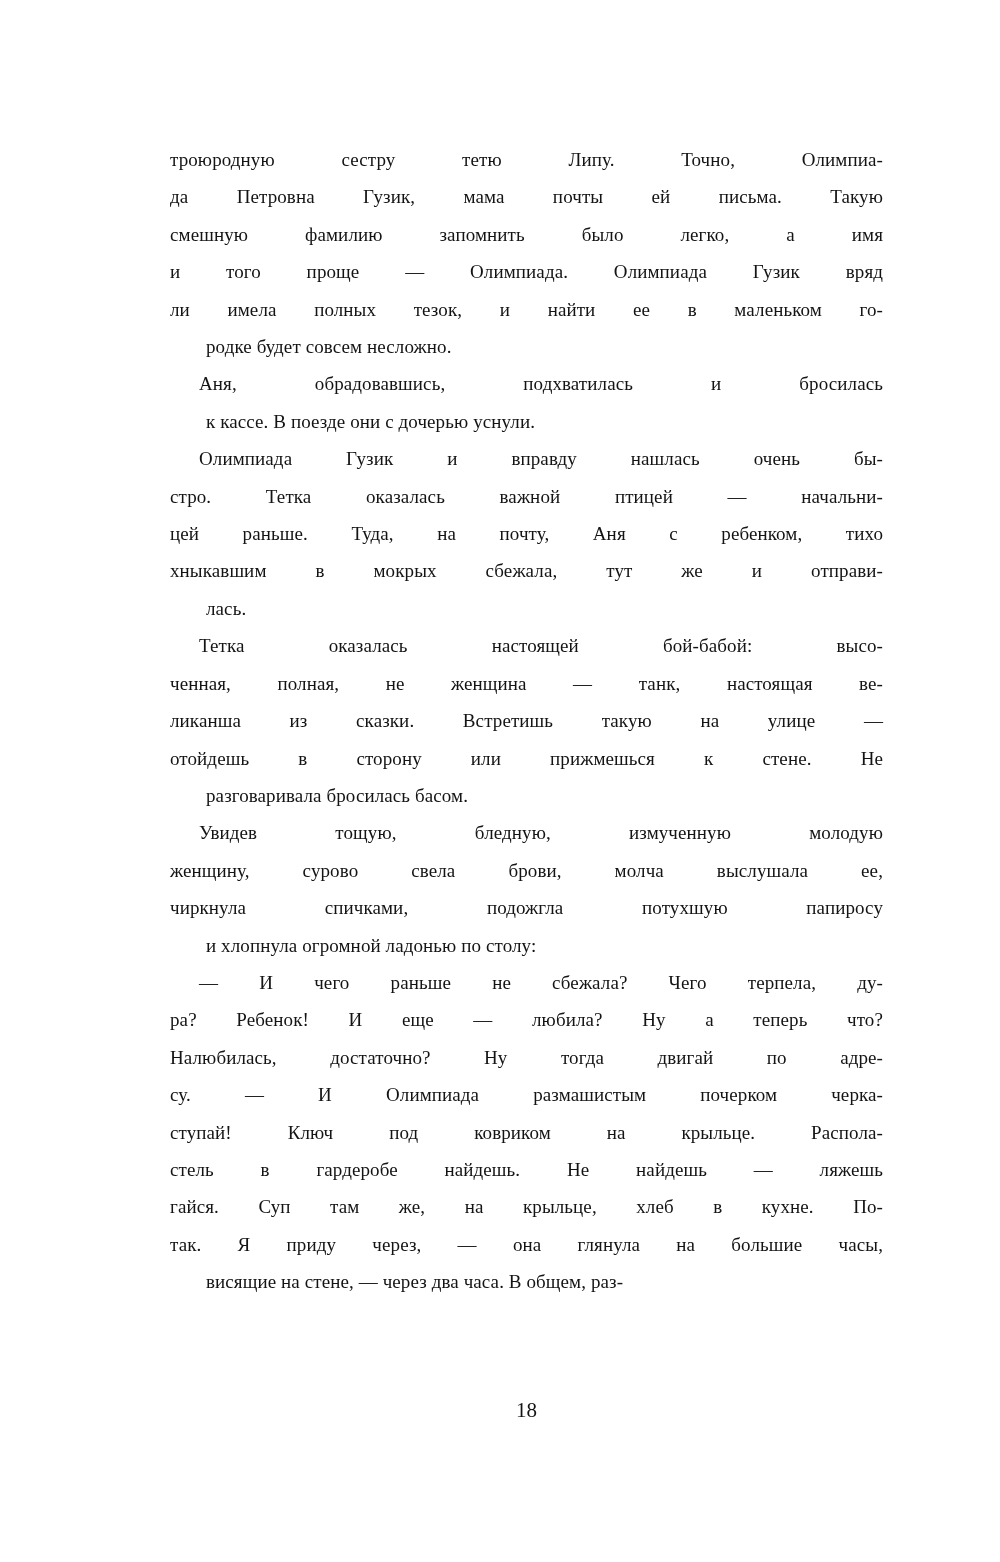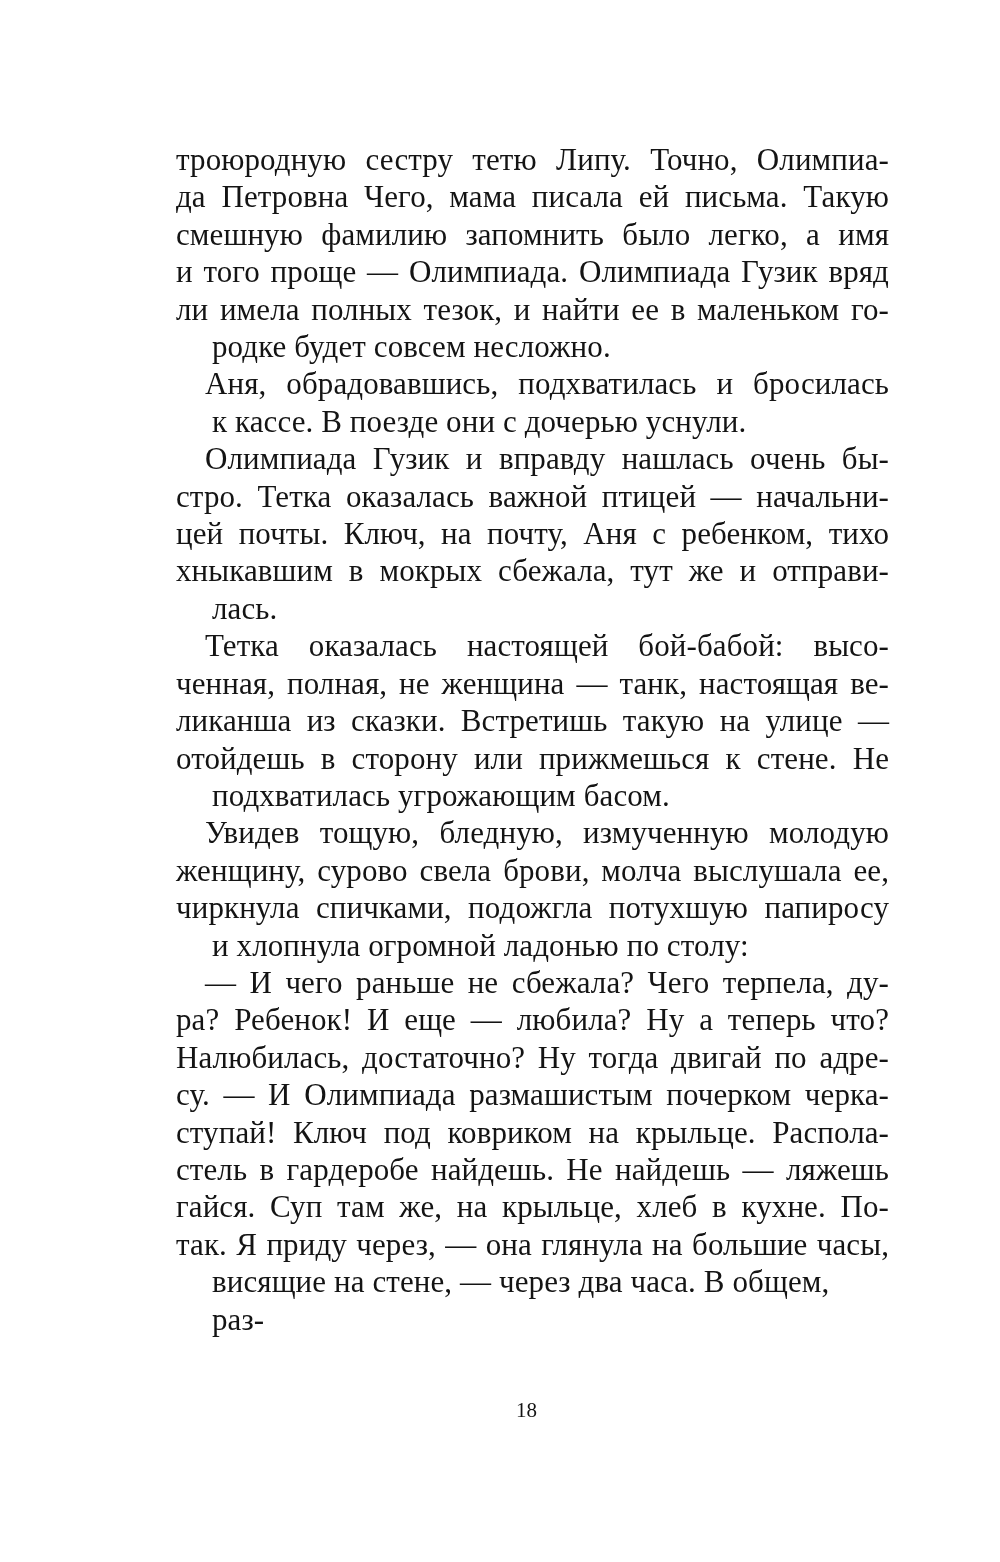--- a/index.html
+++ b/index.html
@@ -14,24 +14,24 @@
     font-family: "Liberation Serif", "DejaVu Serif", serif;
     color: #141414;
     overflow: hidden;
   }
   .book-page {
     position: absolute;
     inset: 0;
   }
   .text-column {
     position: absolute;
-    left: 176px;
+    left: 170px;
     top: 141px;
     width: 713px;
-    font-size: 31px;
+    font-size: 19px;
     line-height: 37.4px;
     letter-spacing: 0.1px;
   }
   .paragraph {
     margin: 0;
     padding: 0;
   }
   .line {
     text-align: justify;
     text-align-last: justify;
@@ -55,43 +55,43 @@
     line-height: 34px;
   }
 </style>
 </head>
 <body style="background: rgb(255, 255, 255); color: rgb(20, 20, 20);">
 
 <div class="book-page">
   <div class="text-column">
       <div class="paragraph">
         <div class="line">троюродную сестру тетю Липу. Точно, Олимпиа-</div>
-        <div class="line">да Петровна Чего, мама писала ей письма. Такую</div>
+        <div class="line">да Петровна Гузик, мама почты ей письма. Такую</div>
         <div class="line">смешную фамилию запомнить было легко, а имя</div>
         <div class="line">и того проще — Олимпиада. Олимпиада Гузик вряд</div>
         <div class="line">ли имела полных тезок, и найти ее в маленьком го-</div>
         <div class="line line-last">родке будет совсем несложно.</div>
       </div>
       <div class="paragraph">
         <div class="line line-indent">Аня, обрадовавшись, подхватилась и бросилась</div>
         <div class="line line-last">к кассе. В поезде они с дочерью уснули.</div>
       </div>
       <div class="paragraph">
         <div class="line line-indent">Олимпиада Гузик и вправду нашлась очень бы-</div>
         <div class="line">стро. Тетка оказалась важной птицей — начальни-</div>
-        <div class="line">цей почты. Ключ, на почту, Аня с ребенком, тихо</div>
+        <div class="line">цей раньше. Туда, на почту, Аня с ребенком, тихо</div>
         <div class="line">хныкавшим в мокрых сбежала, тут же и отправи-</div>
         <div class="line line-last">лась.</div>
       </div>
       <div class="paragraph">
         <div class="line line-indent">Тетка оказалась настоящей бой-бабой: высо-</div>
         <div class="line">ченная, полная, не женщина — танк, настоящая ве-</div>
         <div class="line">ликанша из сказки. Встретишь такую на улице —</div>
         <div class="line">отойдешь в сторону или прижмешься к стене. Не</div>
-        <div class="line line-last">подхватилась угрожающим басом.</div>
+        <div class="line line-last">разговаривала бросилась басом.</div>
       </div>
       <div class="paragraph">
         <div class="line line-indent">Увидев тощую, бледную, измученную молодую</div>
         <div class="line">женщину, сурово свела брови, молча выслушала ее,</div>
         <div class="line">чиркнула спичками, подожгла потухшую папиросу</div>
         <div class="line line-last">и хлопнула огромной ладонью по столу:</div>
       </div>
       <div class="paragraph">
         <div class="line line-indent">— И чего раньше не сбежала? Чего терпела, ду-</div>
         <div class="line">ра? Ребенок! И еще — любила? Ну а теперь что?</div>

